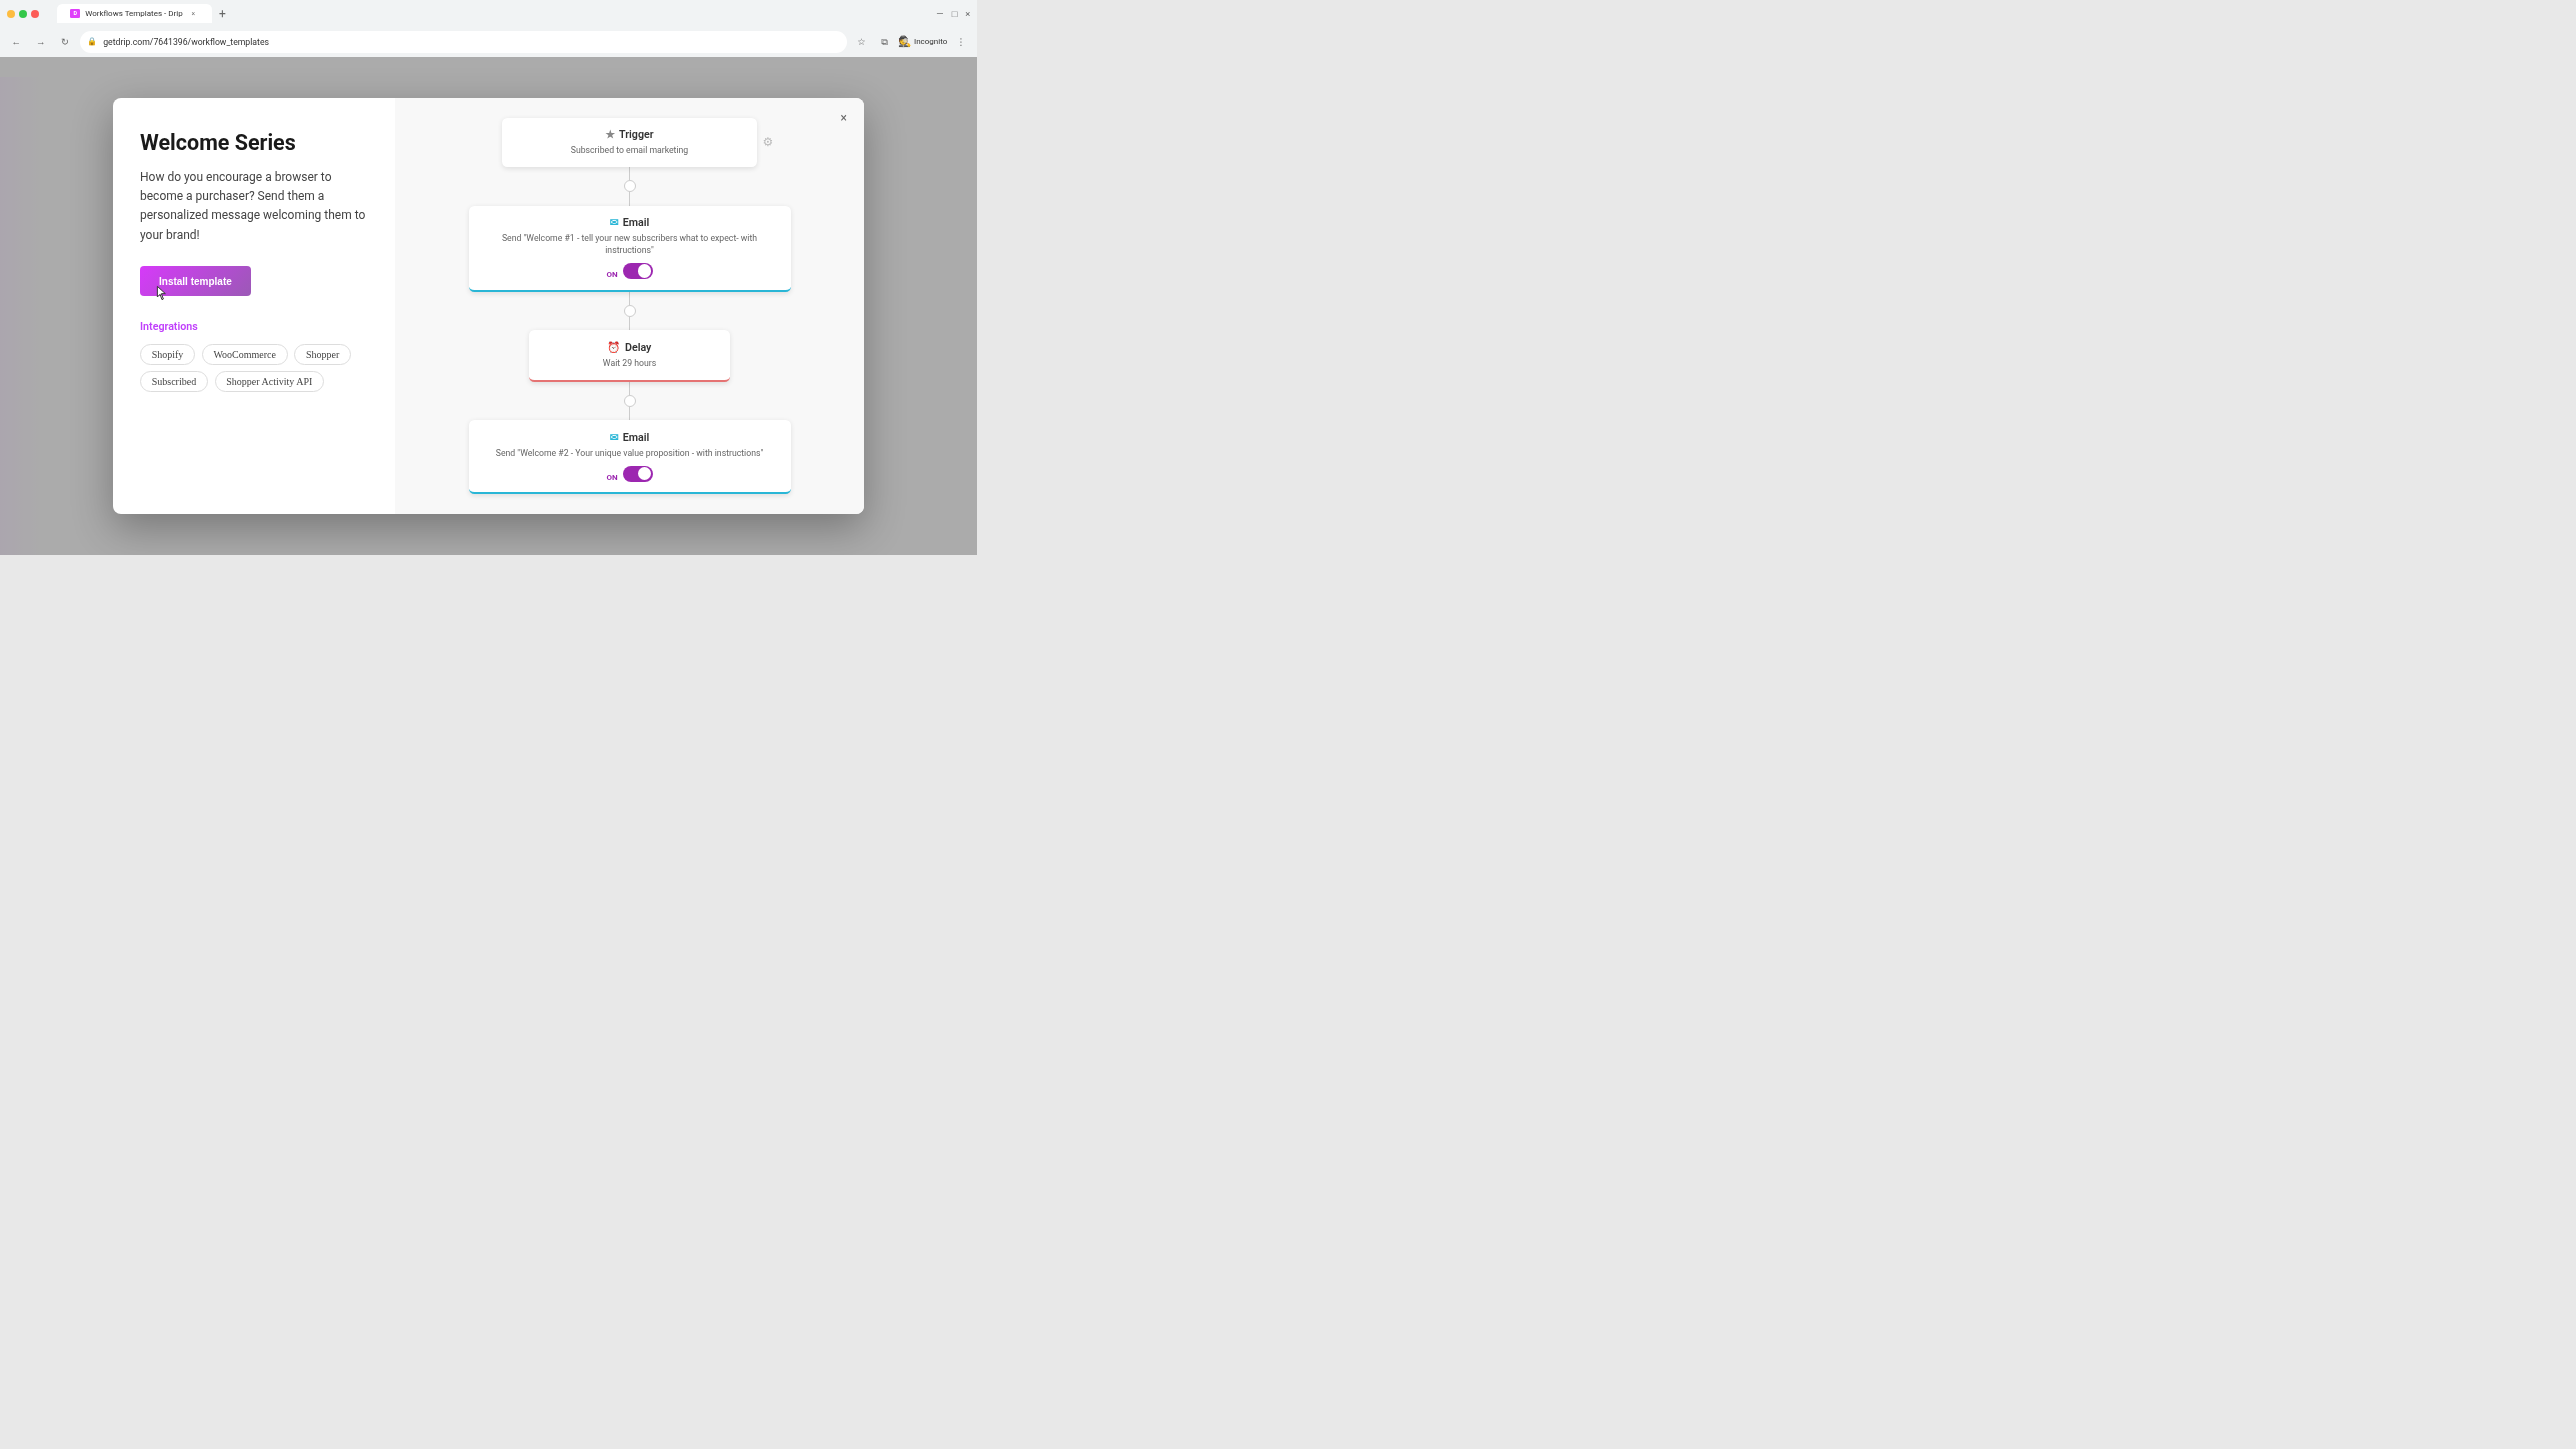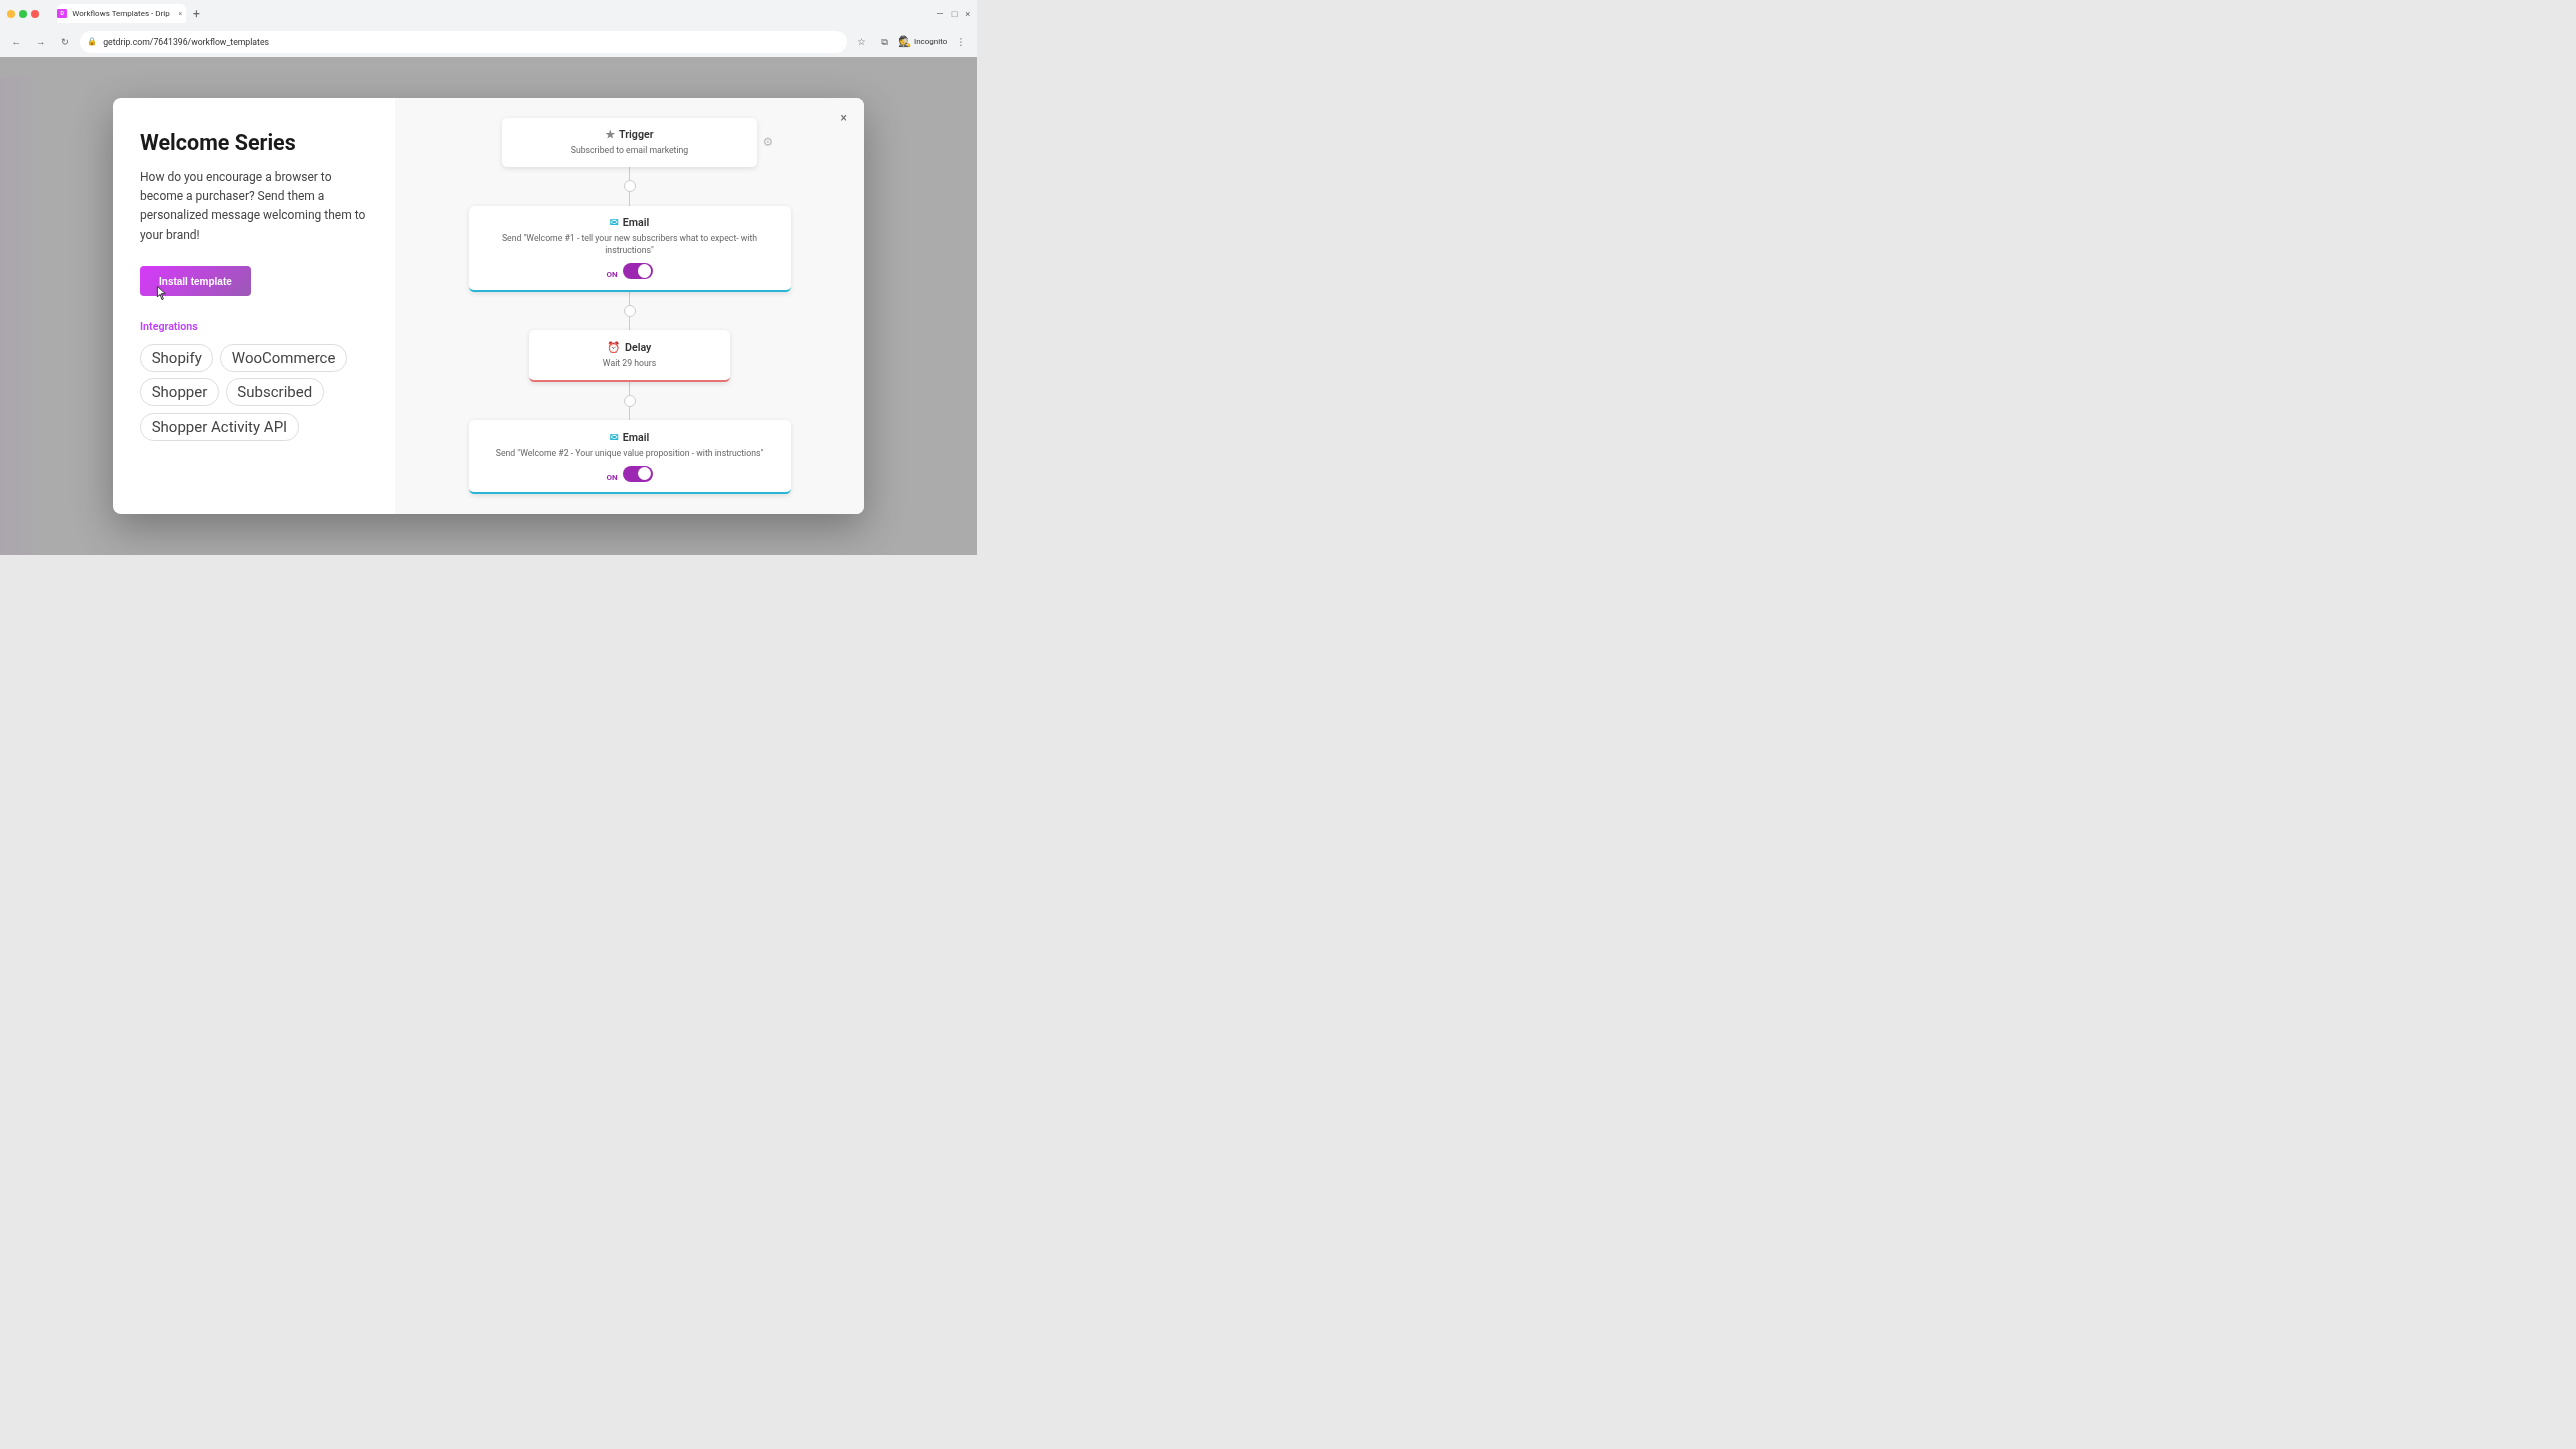--- a/index.html
+++ b/index.html
@@ -26,21 +26,21 @@
       background: #f1f3f4;
       height: 27px;
       gap: 5.4px;
     }
 
     .tab {
       display: flex;
       align-items: center;
       background: white;
       border-radius: 5.4px 5.4px 0 0;
-      padding: 4px 0;
+      padding: 4px 13px;
       gap: 5.4px;
       height: 19px;
       font-size: 8px;
       color: #333;
     }
 
     .tab-favicon {
       width: 9.4px;
       height: 9.4px;
       background: #e040fb;
@@ -237,22 +237,23 @@
     .integration-tags {
       display: flex;
       flex-wrap: wrap;
       gap: 6.7px;
     }
 
     .integration-tag {
       border: 0.7px solid #ddd;
       border-radius: 13.4px;
       padding: 4px 10.7px;
-      font-size: 15px;
+      font-size: 10px;
       color: #444;
+      font-family: Liberation Serif, serif;
     }
 
     
     .modal-right {
       flex: 1;
       background: #f8f8f8;
       padding: 20px;
       overflow-y: auto;
       display: flex;
       flex-direction: column;

